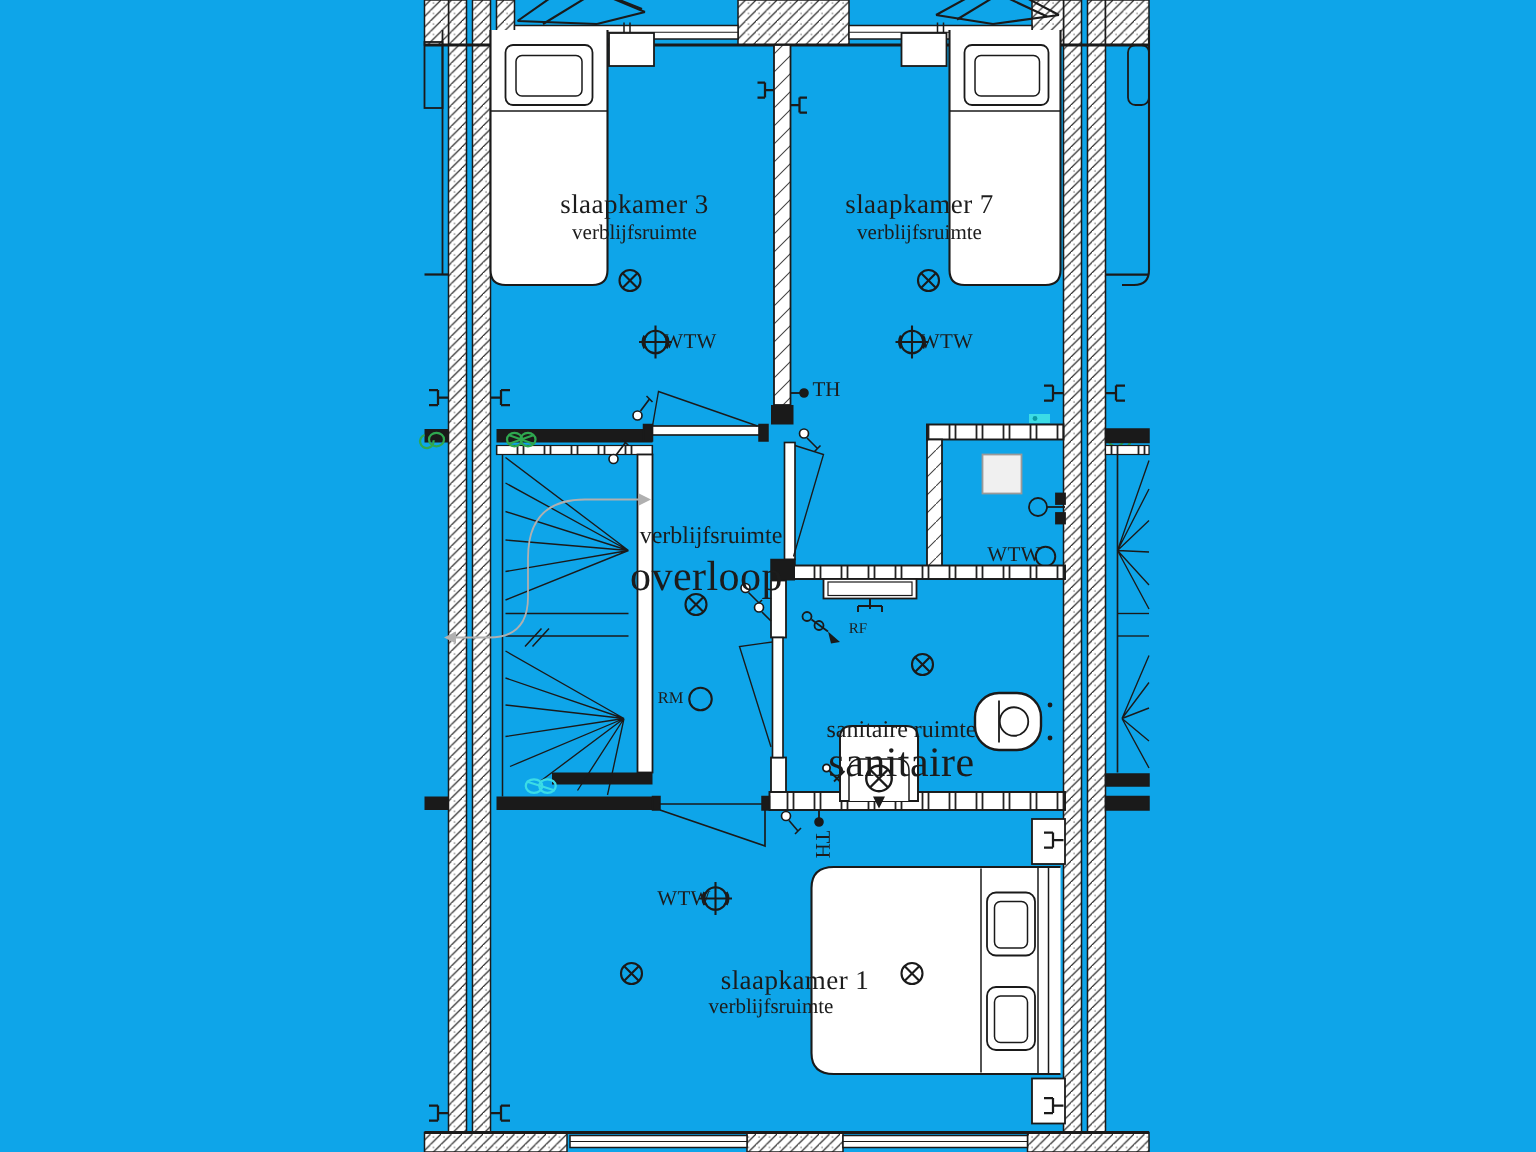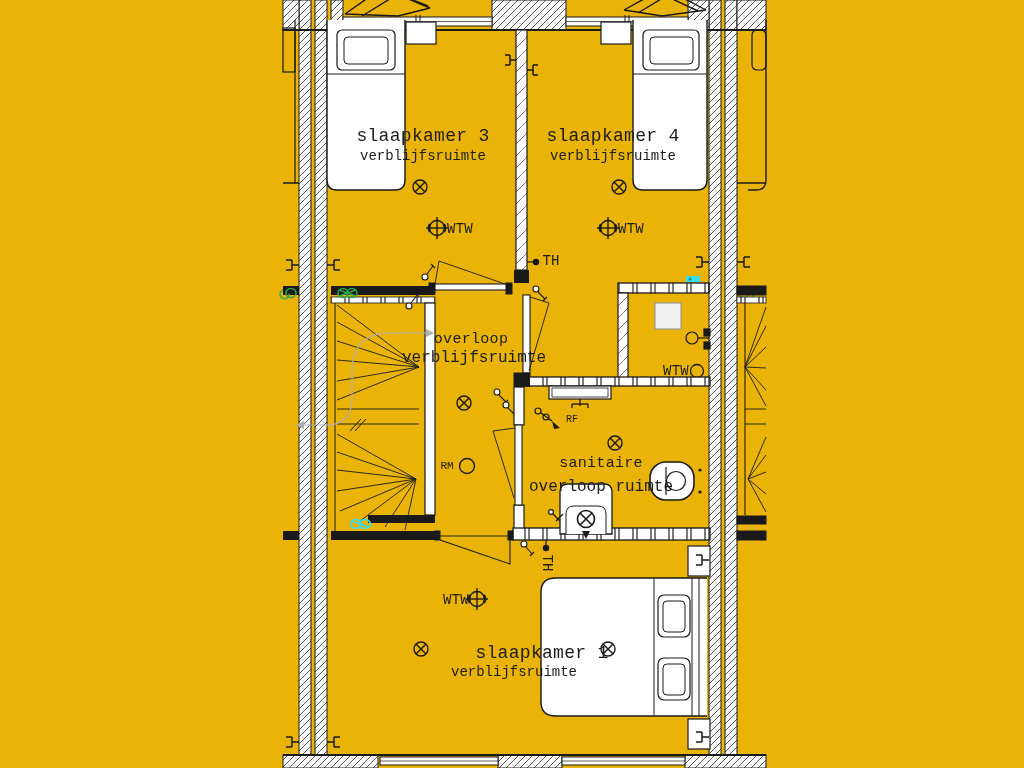--- a/index.html
+++ b/index.html
@@ -1,21 +1,21 @@
 <!DOCTYPE html>
 <html><head>
 <meta charset="utf-8">
 <style>
   html,body{margin:0;padding:0;background:#ffffff;}
-  #canvas{position:relative;width:1024px;height:768px;background:#eab308;overflow:hidden;
-          font-family:Liberation Mono, monospace;color:#1a1a1a;}
+  #canvas{position:relative;width:1024px;height:768px;background:#0ea5e9;overflow:hidden;
+          font-family:Liberation Serif, serif;color:#1a1a1a;}
   #plan-svg{position:absolute;left:0;top:0;}
   .lbl{position:absolute;transform:translate(-50%,-50%);white-space:nowrap;color:#1c1c1c;line-height:1;}
   .room-name{font-size:18px;letter-spacing:.3px;}
-  .room-name.big{font-size:15px;}
+  .room-name.big{font-size:28px;margin-top:46px;}
   .room-sub{font-size:14px;}
   .room-sub.big{font-size:16px;}
   .tag{font-size:14px;}
   .tag-small{font-size:14px;letter-spacing:.2px;}
   .tag-rm{font-size:11px;text-align:center;}
   .rot90{transform:translate(-50%,-50%) rotate(90deg);}
 </style>
 </head>
 <body>
 
@@ -420,30 +420,30 @@
     <path d="M748,479 L766,437 M748,479 L766,455 M748,479 L766,472 M748,479 L766,494 M748,479 L766,512" stroke-width="0.9"></path>
     <line x1="745" y1="303" x2="745" y2="515" stroke-width="1.1"></line>
     <rect x="737" y="516" width="29" height="8" fill="#1a1a1a"></rect>
     <rect x="737" y="531" width="29" height="9" fill="#1a1a1a"></rect>
   </g>
 </svg>
 
 <div class="lbl room-name" style="left:423px;top:136px;">slaapkamer 3</div>
 <div class="lbl room-sub" style="left:423px;top:156px;">verblijfsruimte</div>
 
-<div class="lbl room-name" style="left:613px;top:136px;">slaapkamer 4</div>
+<div class="lbl room-name" style="left:613px;top:136px;">slaapkamer 7</div>
 <div class="lbl room-sub" style="left:613px;top:156px;">verblijfsruimte</div>
 
 <div class="lbl room-name big" style="left:471px;top:339px;">overloop</div>
 <div class="lbl room-sub big" style="left:474px;top:358px;">verblijfsruimte</div>
 
 <div class="lbl room-name big" style="left:601px;top:463px;">sanitaire</div>
-<div class="lbl room-sub big" style="left:601px;top:487px;">overloop ruimte</div>
-
-<div class="lbl room-name" style="left:542px;top:653px;">slaapkamer 1</div>
+<div class="lbl room-sub big" style="left:601px;top:487px;">sanitaire ruimte</div>
+
+<div class="lbl room-name" style="left:530px;top:653px;">slaapkamer 1</div>
 <div class="lbl room-sub" style="left:514px;top:672px;">verblijfsruimte</div>
 
 <div class="lbl tag-small" style="left:460px;top:229px;">WTW</div>
 <div class="lbl tag-small" style="left:631px;top:229px;">WTW</div>
 <div class="lbl tag-small" style="left:456px;top:600px;">WTW</div>
 <div class="lbl tag-small" style="left:676px;top:371px;">WTW</div>
 
 <div class="lbl tag" style="left:551px;top:261px;">TH</div>
 <div class="lbl tag rot90" style="left:547px;top:563px;">TH</div>
 

